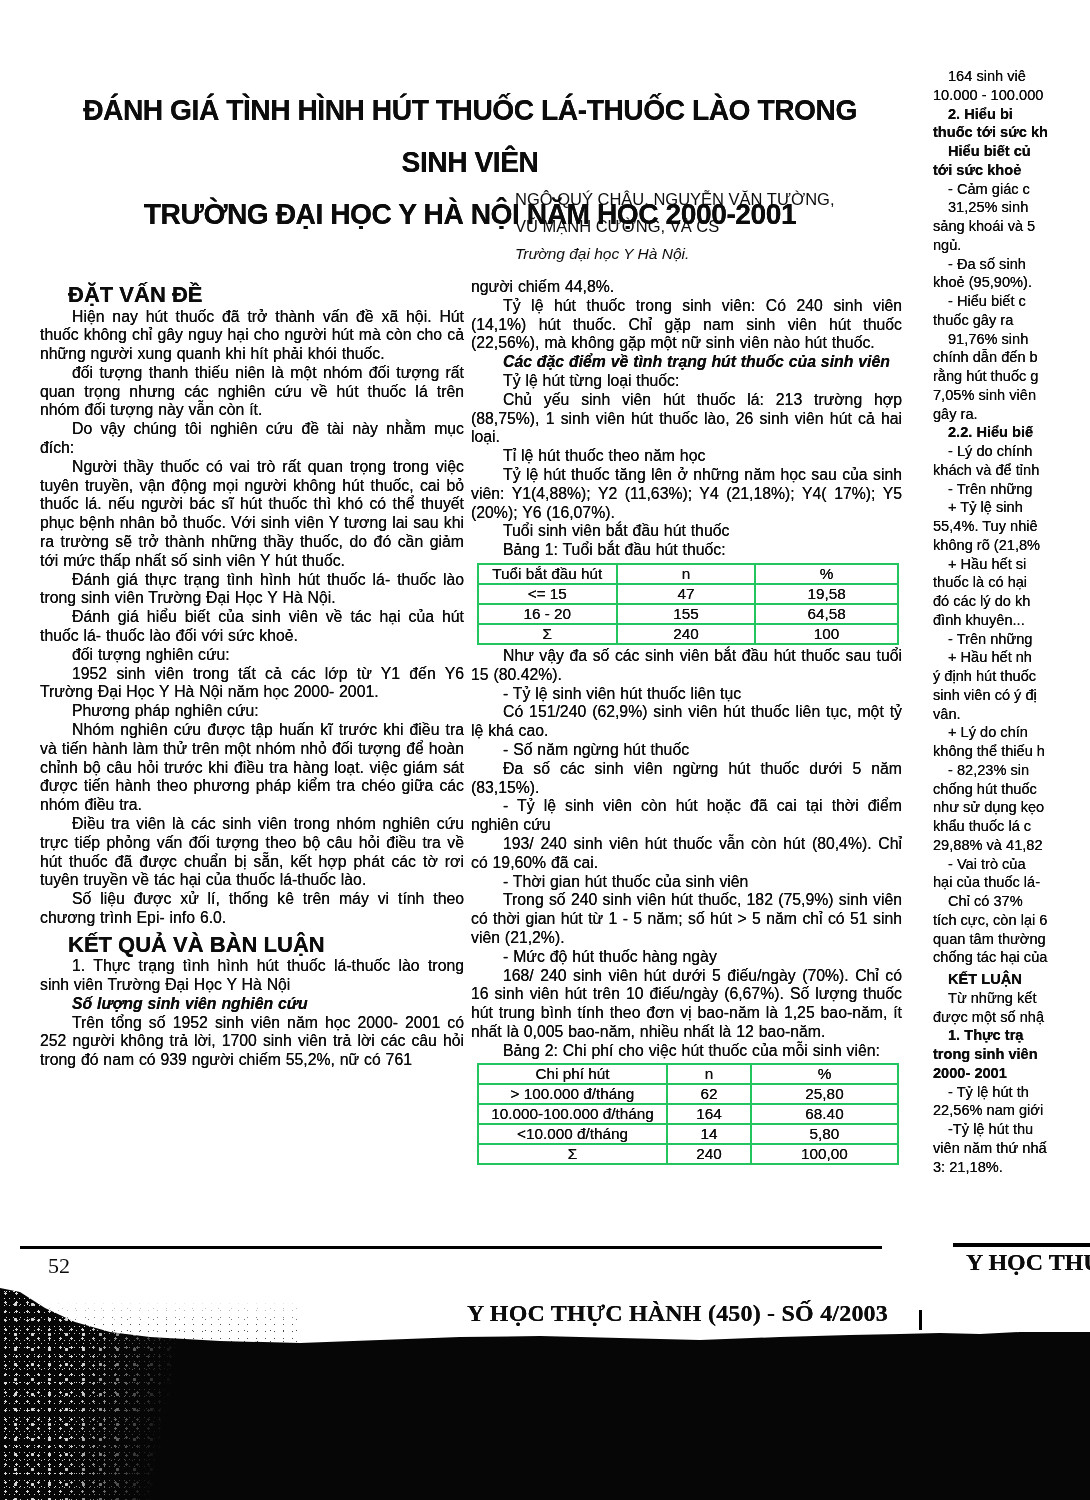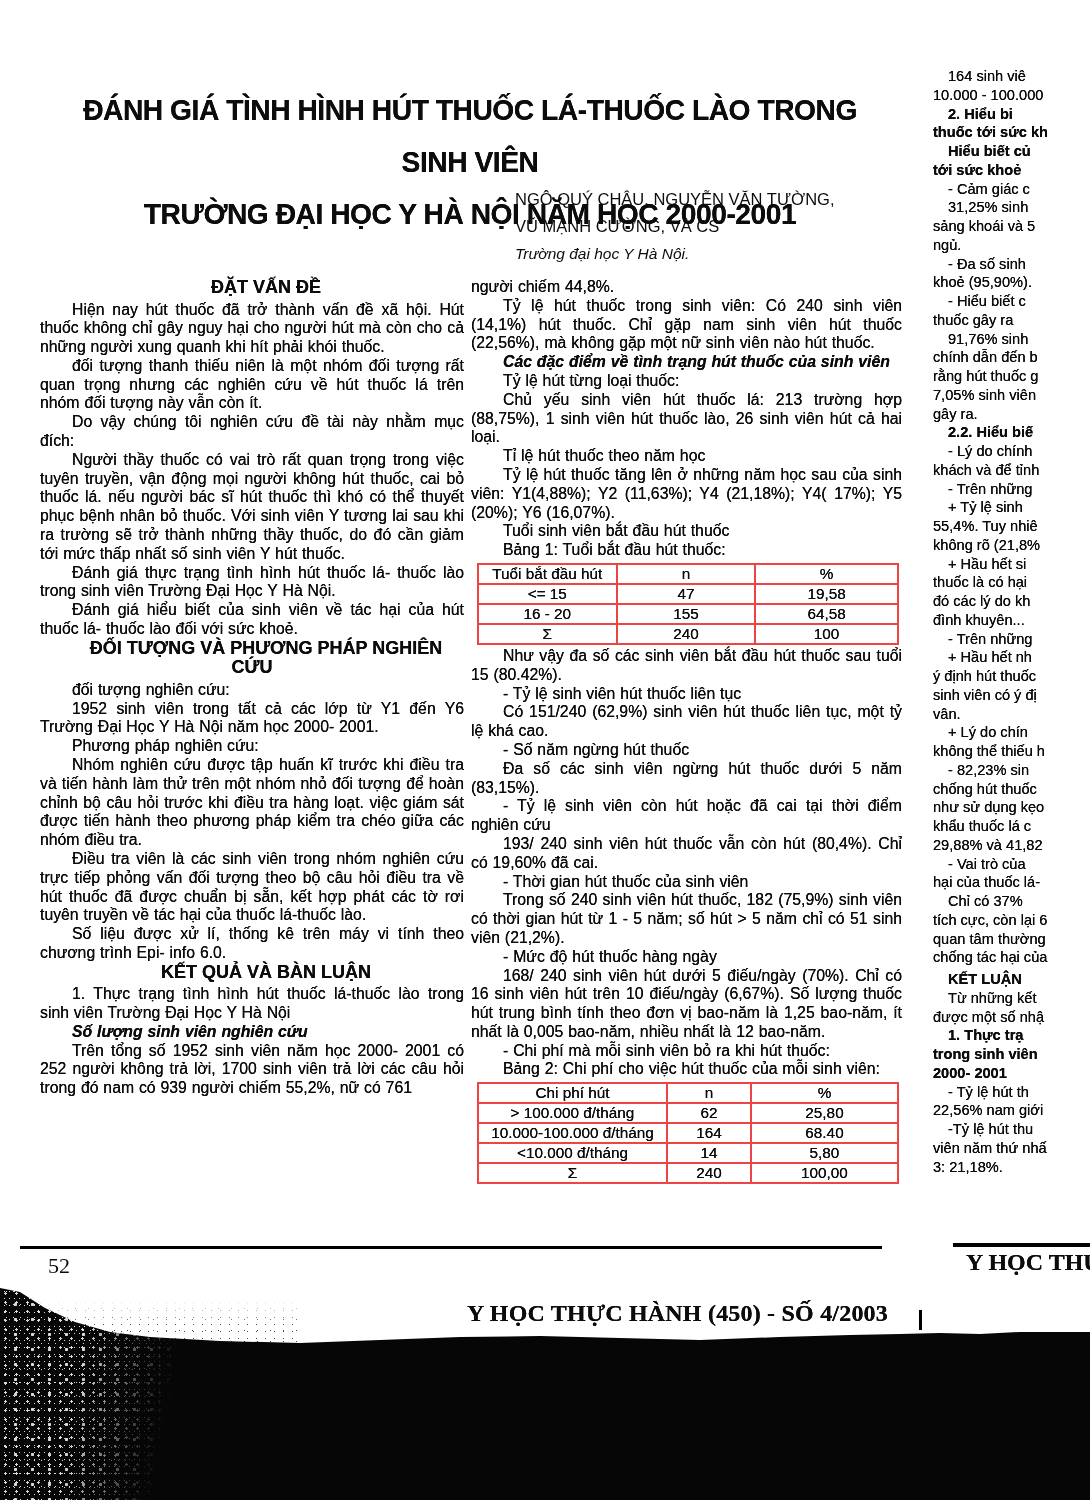--- a/index.html
+++ b/index.html
@@ -29,29 +29,29 @@
   .col { position:absolute; top:278px; text-align:justify; }
   .col-left  { left:40px;  width:424px; }
   .col-mid   { left:471px; width:431px; }
   .col p {
     font-size:15.8px; line-height:18.8px; text-indent:32px;
     word-spacing:0.5px; text-shadow:0 0 0.35px #000;
   }
   .col p.pc  { text-indent:0; }
   .col p.pbi { font-weight:bold; font-style:italic; }
   .sect {
-    font-weight:bold; font-size:18px; line-height:19.5px;
-    text-indent:28px; margin-bottom:3px;
-    text-align:center; text-shadow:0 0 0.5px #000;
+    font-weight:bold; font-size:22px; line-height:19.5px;
+    text-indent:28px; margin-top:7px; margin-bottom:3px;
+    text-align:left; text-shadow:0 0 0.5px #000;
   }
 
   
   table { border-collapse:collapse; width:422px; margin:3px 0 2px 6px; }
   th,td {
-    border:2px solid #ef4444; text-align:center;
+    border:2px solid #22c55e; text-align:center;
     font-size:15.3px; line-height:16px; height:19px; padding:1px 2px;
     font-weight:normal; text-shadow:0 0 0.35px #000;
   }
   .t1 .c0{width:33%} .t1 .c1{width:33%} .t1 .c2{width:34%}
   .t2 .c0{width:45%} .t2 .c1{width:20%} .t2 .c2{width:35%}
 
   
   .nextcol {
     position:absolute; left:933px; top:67px; width:157px; height:1130px;
     overflow:hidden; font-size:14.6px; line-height:18.75px;
@@ -130,21 +130,20 @@
   </div>
 
   <div class="col col-left">
     <div class="sect">ĐẶT VẤN ĐỀ</div>
     <p>Hiện nay hút thuốc đã trở thành vấn đề xã hội. Hút thuốc không chỉ gây nguy hại cho người hút mà còn cho cả những người xung quanh khi hít phải khói thuốc.</p>
     <p>đối tượng thanh thiếu niên là một nhóm đối tượng rất quan trọng nhưng các nghiên cứu về hút thuốc lá trên nhóm đối tượng này vẫn còn ít.</p>
     <p>Do vậy chúng tôi nghiên cứu đề tài này nhằm mục đích:</p>
     <p>Người thầy thuốc có vai trò rất quan trọng trong việc tuyên truyền, vận động mọi người không hút thuốc, cai bỏ thuốc lá. nếu người bác sĩ hút thuốc thì khó có thể thuyết phục bệnh nhân bỏ thuốc. Với sinh viên Y tương lai sau khi ra trường sẽ trở thành những thầy thuốc, do đó cần giảm tới mức thấp nhất số sinh viên Y hút thuốc.</p>
     <p>Đánh giá thực trạng tình hình hút thuốc lá- thuốc lào trong sinh viên Trường Đại Học Y Hà Nội.</p>
     <p>Đánh giá hiểu biết của sinh viên về tác hại của hút thuốc lá- thuốc lào đối với sức khoẻ.</p>
-    <div class="sect">ĐỐI TƯỢNG VÀ PHƯƠNG PHÁP NGHIÊN CỨU</div>
     <p>đối tượng nghiên cứu:</p>
     <p>1952 sinh viên trong tất cả các lớp từ  Y1 đến Y6 Trường Đại Học Y Hà Nội năm học 2000- 2001.</p>
     <p>Phương pháp nghiên cứu:</p>
     <p>Nhóm nghiên cứu được tập huấn kĩ trước khi điều tra và tiến hành làm thử trên một nhóm nhỏ đối tượng để hoàn chỉnh bộ câu hỏi trước khi điều tra hàng loạt. việc giám sát được tiến hành theo phương pháp kiểm tra chéo giữa các nhóm điều tra.</p>
     <p>Điều tra viên là các sinh viên trong nhóm nghiên cứu trực tiếp phỏng vấn đối tượng theo bộ câu hỏi điều tra về hút thuốc đã được chuẩn bị sẵn, kết hợp phát các tờ rơi tuyên truyền về tác hại của thuốc lá-thuốc lào.</p>
     <p>Số liệu được xử lí, thống kê trên máy vi tính theo chương trình Epi- info 6.0.</p>
     <div class="sect">KẾT QUẢ VÀ BÀN LUẬN</div>
     <p>1. Thực trạng tình hình hút thuốc lá-thuốc lào trong sinh viên Trường Đại  Học Y Hà Nội</p>
     <p class="pbi">Số lượng sinh viên nghiên cứu</p>
     <p>Trên tổng số 1952 sinh viên năm học 2000- 2001 có 252 người không trả lời, 1700 sinh viên trả lời các câu hỏi trong đó nam có 939 người chiếm 55,2%, nữ có 761</p>
@@ -192,21 +191,20 @@
     <p>- Tỷ lệ sinh viên hút thuốc liên tục</p>
     <p>Có 151/240 (62,9%) sinh viên hút thuốc liên tục, một tỷ lệ khá cao.</p>
     <p>- Số năm ngừng hút thuốc</p>
     <p>Đa số các sinh viên ngừng hút thuốc dưới 5 năm (83,15%).</p>
     <p>- Tỷ lệ sinh viên còn hút hoặc đã cai tại thời điểm nghiên cứu</p>
     <p>193/ 240 sinh viên hút thuốc vẫn còn hút (80,4%). Chỉ có 19,60% đã cai.</p>
     <p>- Thời gian hút thuốc của sinh viên</p>
     <p>Trong  số 240 sinh viên hút thuốc, 182 (75,9%) sinh viên có thời gian hút từ 1 - 5 năm; số hút &gt; 5 năm chỉ có 51 sinh viên (21,2%).</p>
     <p>- Mức độ hút thuốc hàng ngày</p>
     <p>168/ 240 sinh viên hút dưới 5 điếu/ngày (70%). Chỉ có 16 sinh viên hút trên 10 điếu/ngày (6,67%). Số lượng thuốc hút trung bình tính theo đơn vị bao-năm là 1,25 bao-năm, ít nhất là 0,005 bao-năm, nhiều nhất là 12 bao-năm.</p>
-    <p>- Chi phí mà mỗi sinh viên bỏ ra khi hút thuốc:</p>
     <p>Bảng 2: Chi phí cho việc hút thuốc của mỗi sinh viên:</p>
 
     <table class="t2">
       <thead>
         <tr>
           <th class="c0">Chi phí hút</th>
           <th class="c1">n</th>
           <th class="c2">%</th>
         </tr>
       </thead>

